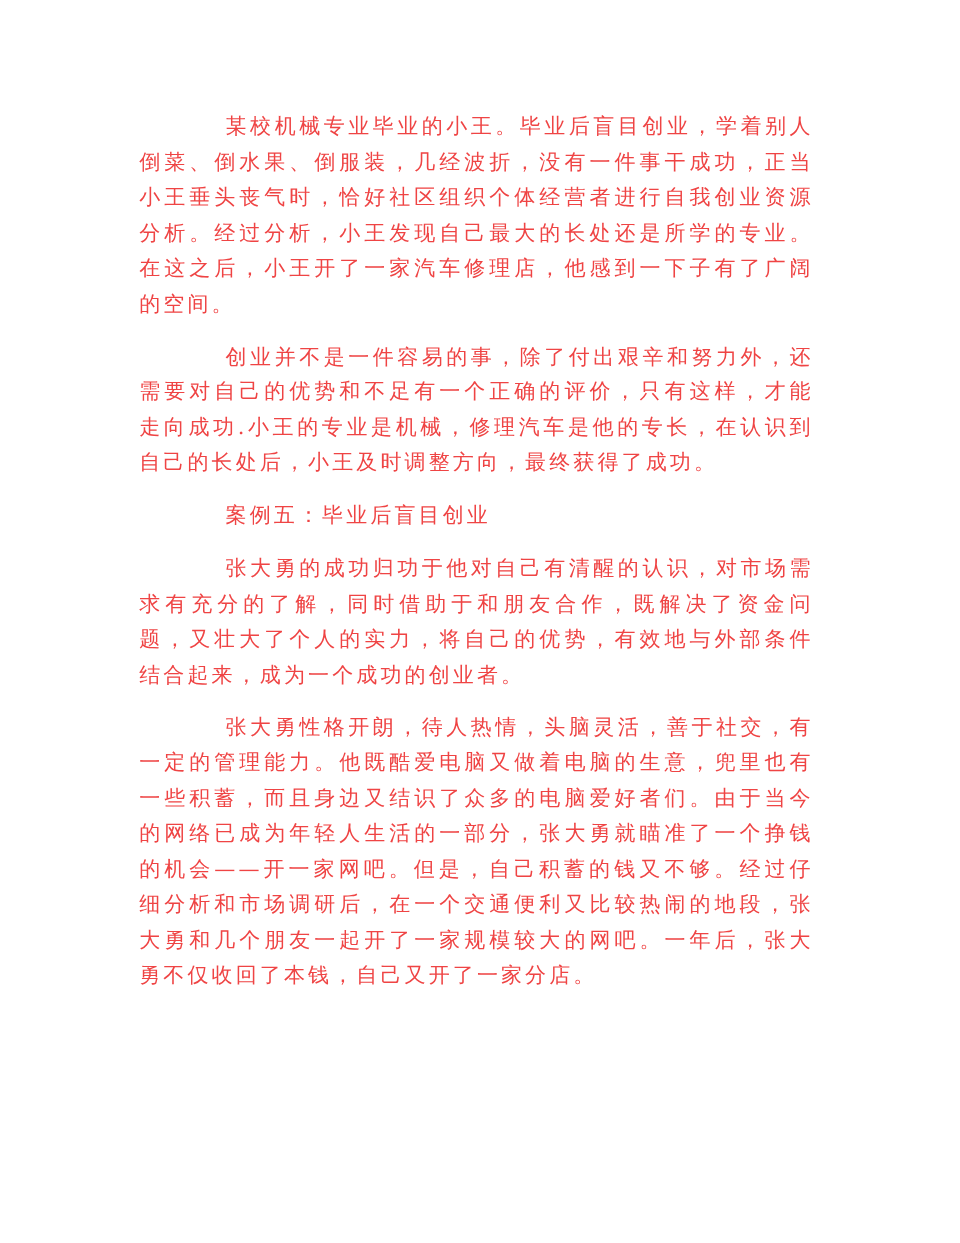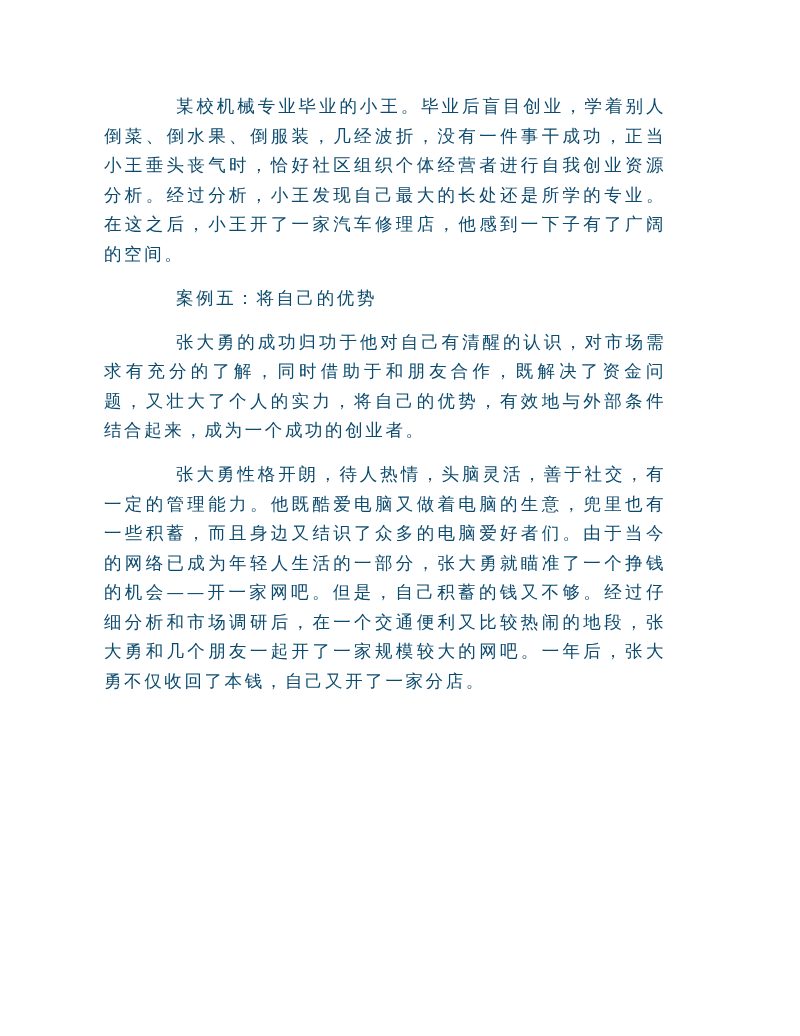--- a/index.html
+++ b/index.html
@@ -8,41 +8,42 @@
     background: #ffffff;
   }
   body {
     width: 800px;
     height: 1036px;
     position: relative;
     overflow: hidden;
   }
   .page {
     position: absolute;
-    left: 104px;
+    left: 116px;
     top: 92px;
     width: 562px;
     font-family: "DejaVu Serif", "Liberation Serif", serif;
     font-size: 17.5px;
-    color: #0c4a6e;
+    color: #ef4444;
     line-height: 29.5px;
     letter-spacing: 2.6px;
   }
   .para {
     margin: 0 0 14.5px 0;
     text-indent: 72px;
     text-align: justify;
     word-break: break-all;
   }
   .heading {
     margin: 0 0 14.5px 0;
     text-indent: 72px;
   }
 </style>
 </head>
 <body>
 
 <div class="page">
   <p class="para">某校机械专业毕业的小王。毕业后盲目创业，学着别人倒菜、倒水果、倒服装，几经波折，没有一件事干成功，正当小王垂头丧气时，恰好社区组织个体经营者进行自我创业资源分析。经过分析，小王发现自己最大的长处还是所学的专业。在这之后，小王开了一家汽车修理店，他感到一下子有了广阔的空间。</p>
-  <p class="heading">案例五：将自己的优势</p>
+  <p class="para">创业并不是一件容易的事，除了付出艰辛和努力外，还需要对自己的优势和不足有一个正确的评价，只有这样，才能走向成功.小王的专业是机械，修理汽车是他的专长，在认识到自己的长处后，小王及时调整方向，最终获得了成功。</p>
+  <p class="heading">案例五：毕业后盲目创业</p>
   <p class="para">张大勇的成功归功于他对自己有清醒的认识，对市场需求有充分的了解，同时借助于和朋友合作，既解决了资金问题，又壮大了个人的实力，将自己的优势，有效地与外部条件结合起来，成为一个成功的创业者。</p>
   <p class="para">张大勇性格开朗，待人热情，头脑灵活，善于社交，有一定的管理能力。他既酷爱电脑又做着电脑的生意，兜里也有一些积蓄，而且身边又结识了众多的电脑爱好者们。由于当今的网络已成为年轻人生活的一部分，张大勇就瞄准了一个挣钱的机会——开一家网吧。但是，自己积蓄的钱又不够。经过仔细分析和市场调研后，在一个交通便利又比较热闹的地段，张大勇和几个朋友一起开了一家规模较大的网吧。一年后，张大勇不仅收回了本钱，自己又开了一家分店。</p>
 </div>
 
 </body></html>

